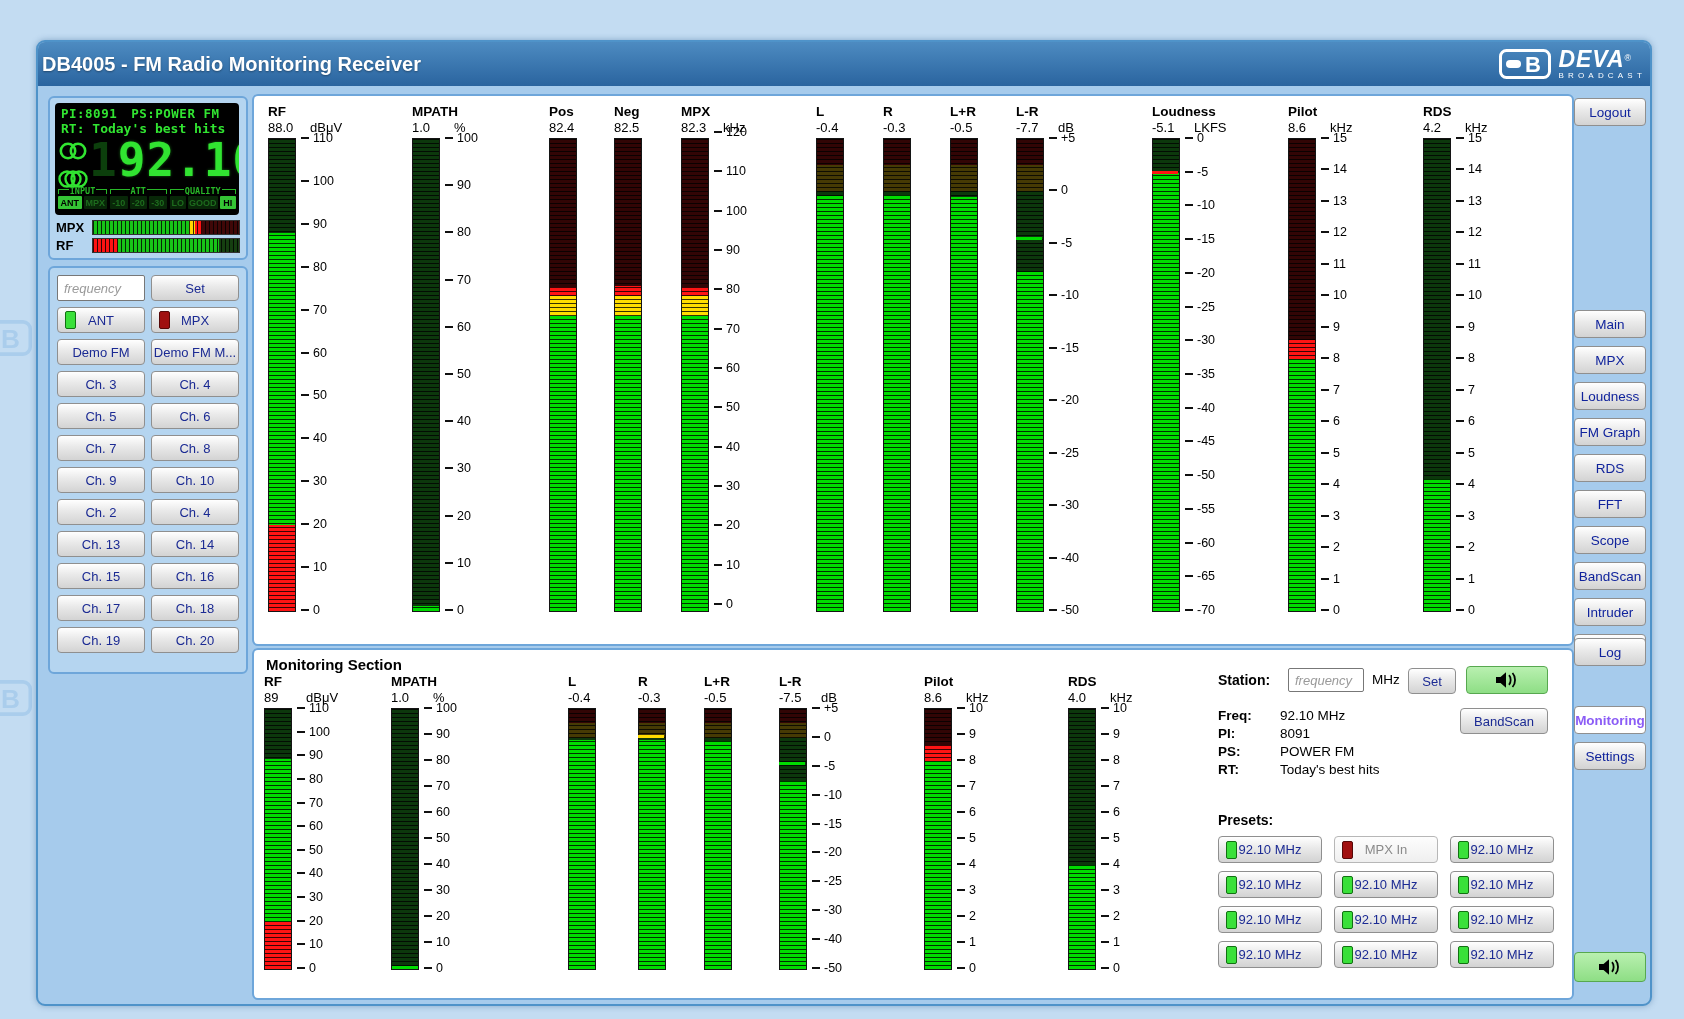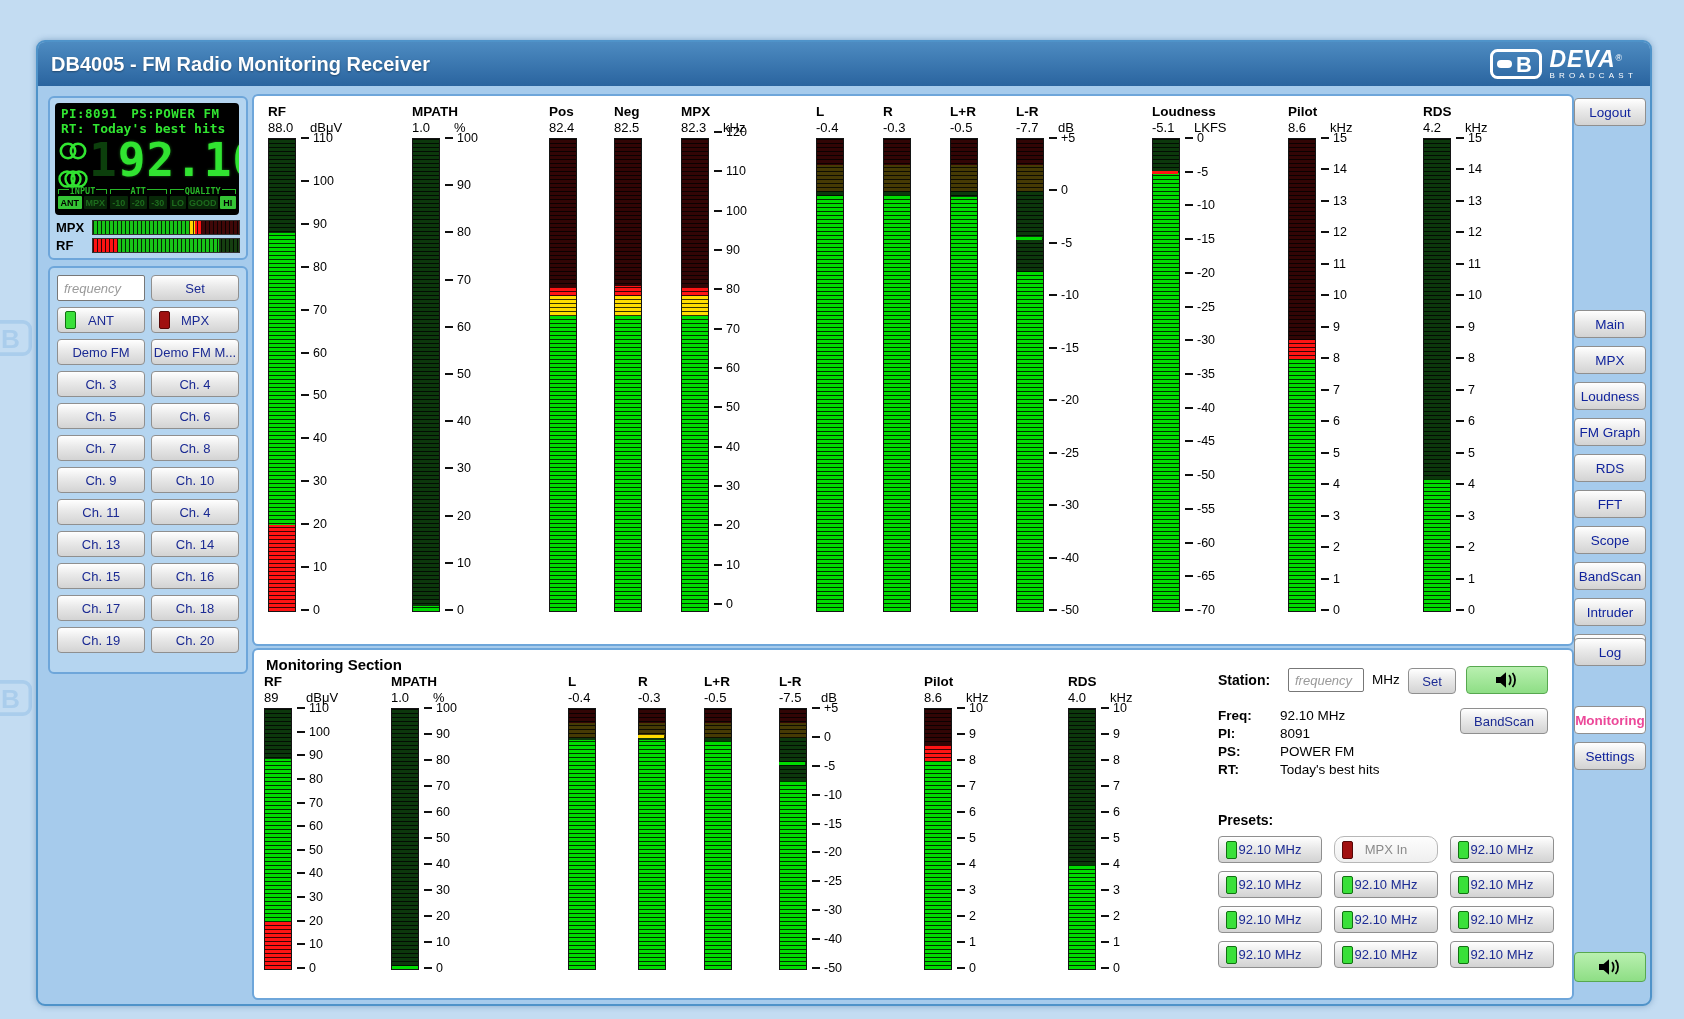--- a/index.html
+++ b/index.html
@@ -1,21 +1,21 @@
 <!DOCTYPE html>
 <html><head>
 <meta charset="utf-8">
 <style>
   html,body{margin:0;padding:0;background:#bdd9f1;font-family:"Liberation Sans",sans-serif;}
   #stage{position:relative;width:1684px;height:1019px;overflow:hidden;background:#c3dcf2;}
   .wm{position:absolute;opacity:.55;z-index:0;}
   #window{position:absolute;left:36px;top:40px;width:1612px;height:962px;background:#a6cbec;
     border:2px solid #4f93c9;border-radius:9px;z-index:1;box-shadow:0 0 6px rgba(40,90,140,.4);}
   #header{position:absolute;left:0;top:0;right:0;height:44px;border-radius:7px 7px 0 0;
-    background:linear-gradient(#4d8bc1,#2a649f);display:flex;align-items:center;justify-content:space-between;padding:0 13px;}
+    background:linear-gradient(#4d8bc1,#2a649f);display:flex;align-items:center;justify-content:space-between;padding:0 4px;}
   #header .title{color:#fff;font-size:20px;font-weight:bold;text-shadow:0 1px 2px rgba(0,0,0,.35);}
   .logo{display:flex;align-items:center;gap:7px;}
   .logo .deva-col{line-height:1;color:#fff;}
   .logo .deva-top{font-size:23px;font-weight:bold;letter-spacing:1px;font-style:italic;}
   .logo .deva-reg{font-size:9px;vertical-align:super;}
   .logo .deva-sub{font-size:8px;letter-spacing:4.2px;margin-top:1px;}
   .panel{position:absolute;background:#b5d5f0;border:2px solid #6ea6da;border-radius:6px;}
   .wbox{position:absolute;background:#ffffff;border:2px solid #6ea6da;border-radius:6px;}
   
   #lcd{position:absolute;left:5px;top:5px;width:184px;height:112px;background:#000;border-radius:4px;
@@ -39,21 +39,21 @@
   .cell.on{background:#35c435;color:#000;}
   .cell.off{background:#082708;color:#1d6b1d;}
   .mini-row{position:absolute;left:6px;display:flex;align-items:center;}
   .mini-lab{width:36px;font-weight:bold;font-size:13px;color:#000;}
   .mini-bar{position:relative;width:146px;height:13px;border:1px solid #333;display:flex;}
   .mini-bar .ov{position:absolute;inset:0;background:repeating-linear-gradient(to right,rgba(0,0,0,.8) 0 1px,rgba(0,0,0,0) 1px 4px);}
   
   .btn{position:relative;display:flex;align-items:center;justify-content:center;
     background:linear-gradient(#ffffff,#e9e9e9 45%,#d3d3d3);border:1px solid #8f8f8f;border-radius:4px;
     color:#1b2a93;font-size:13px;cursor:pointer;box-sizing:border-box;}
-  .btn.dis{color:#8a8a8a;border-color:#b7b7b7;background:linear-gradient(#fdfdfd,#efefef);border-radius:10px;}
+  .btn.dis{color:#8a8a8a;border-color:#b7b7b7;background:linear-gradient(#fdfdfd,#efefef);}
   .led{position:absolute;left:7px;width:9px;height:16px;border-radius:2px;}
   .led-green{background:#3ae03a;border:1px solid #127012;}
   .led-red{background:#a01010;border:1px solid #560808;}
   .green-btn{background:linear-gradient(#b9f0b0,#8ede85);border:1px solid #57a84f;}
   #tuner-grid{position:absolute;inset:5px;display:grid;grid-template-columns:1fr 1fr;grid-auto-rows:26px;gap:6px;padding:2px;}
   .freq-input{border:1px solid #777;border-radius:2px;font-size:13px;padding:2px 6px;width:100%;box-sizing:border-box;height:26px;
     font-family:"Liberation Sans",sans-serif;}
   .freq-input::placeholder{font-style:italic;color:#9a9a9a;}
   
   #clock{display:flex;align-items:center;justify-content:space-around;font-size:13.5px;color:#000;text-align:center;}
@@ -66,21 +66,21 @@
   .mscale{position:absolute;left:33px;width:64px;}
   .tick{position:absolute;display:flex;align-items:center;gap:4px;transform:translateY(-50%);font-size:12.5px;white-space:nowrap;}
   .tick i{display:block;width:8px;height:2px;background:#111;}
   .pk{position:absolute;left:0;width:26px;height:3px;}
   .sec-title{position:absolute;left:12px;top:6px;font-weight:bold;font-size:15px;color:#000;}
   
   .info-lab{position:absolute;font-weight:bold;font-size:13.5px;color:#000;white-space:nowrap;}
   .info-val{position:absolute;font-size:13.5px;color:#000;white-space:nowrap;}
   
   .navbtn{position:absolute;left:1536px;width:72px;height:28px;font-size:13.5px;color:#10239c;}
-  .navbtn.active{background:#fff;font-weight:bold;color:#ec4899;}
+  .navbtn.active{background:#fff;font-weight:bold;color:#8b5cf6;}
   .spk-svg{display:block;}
 </style>
 </head>
 <body>
 <div id="stage">
     <div class="wm" style="left: 1565px; top: 860px;"><svg width="62" height="36" viewBox="0 0 52 30">
         <rect x="1.5" y="1.5" width="49" height="27" rx="6" fill="none" stroke="#96c2e8" stroke-width="3"></rect>
         <rect x="7" y="11" width="15" height="8" rx="4" fill="#96c2e8"></rect>
         <text x="26" y="23" font-family="Liberation Sans, sans-serif" font-size="22" font-weight="bold" fill="#96c2e8">B</text>
       </svg></div>
@@ -395,21 +395,21 @@
     <div class="btn">Demo FM</div>
           <div class="btn">Demo FM M...</div>
           <div class="btn">Ch. 3</div>
           <div class="btn">Ch. 4</div>
           <div class="btn">Ch. 5</div>
           <div class="btn">Ch. 6</div>
           <div class="btn">Ch. 7</div>
           <div class="btn">Ch. 8</div>
           <div class="btn">Ch. 9</div>
           <div class="btn">Ch. 10</div>
-          <div class="btn">Ch. 11</div>
+          <div class="btn">Ch. 2</div>
           <div class="btn">Ch. 4</div>
           <div class="btn">Ch. 13</div>
           <div class="btn">Ch. 14</div>
           <div class="btn">Ch. 15</div>
           <div class="btn">Ch. 16</div>
           <div class="btn">Ch. 17</div>
           <div class="btn">Ch. 18</div>
           <div class="btn">Ch. 19</div>
           <div class="btn">Ch. 20</div>
         </div>

